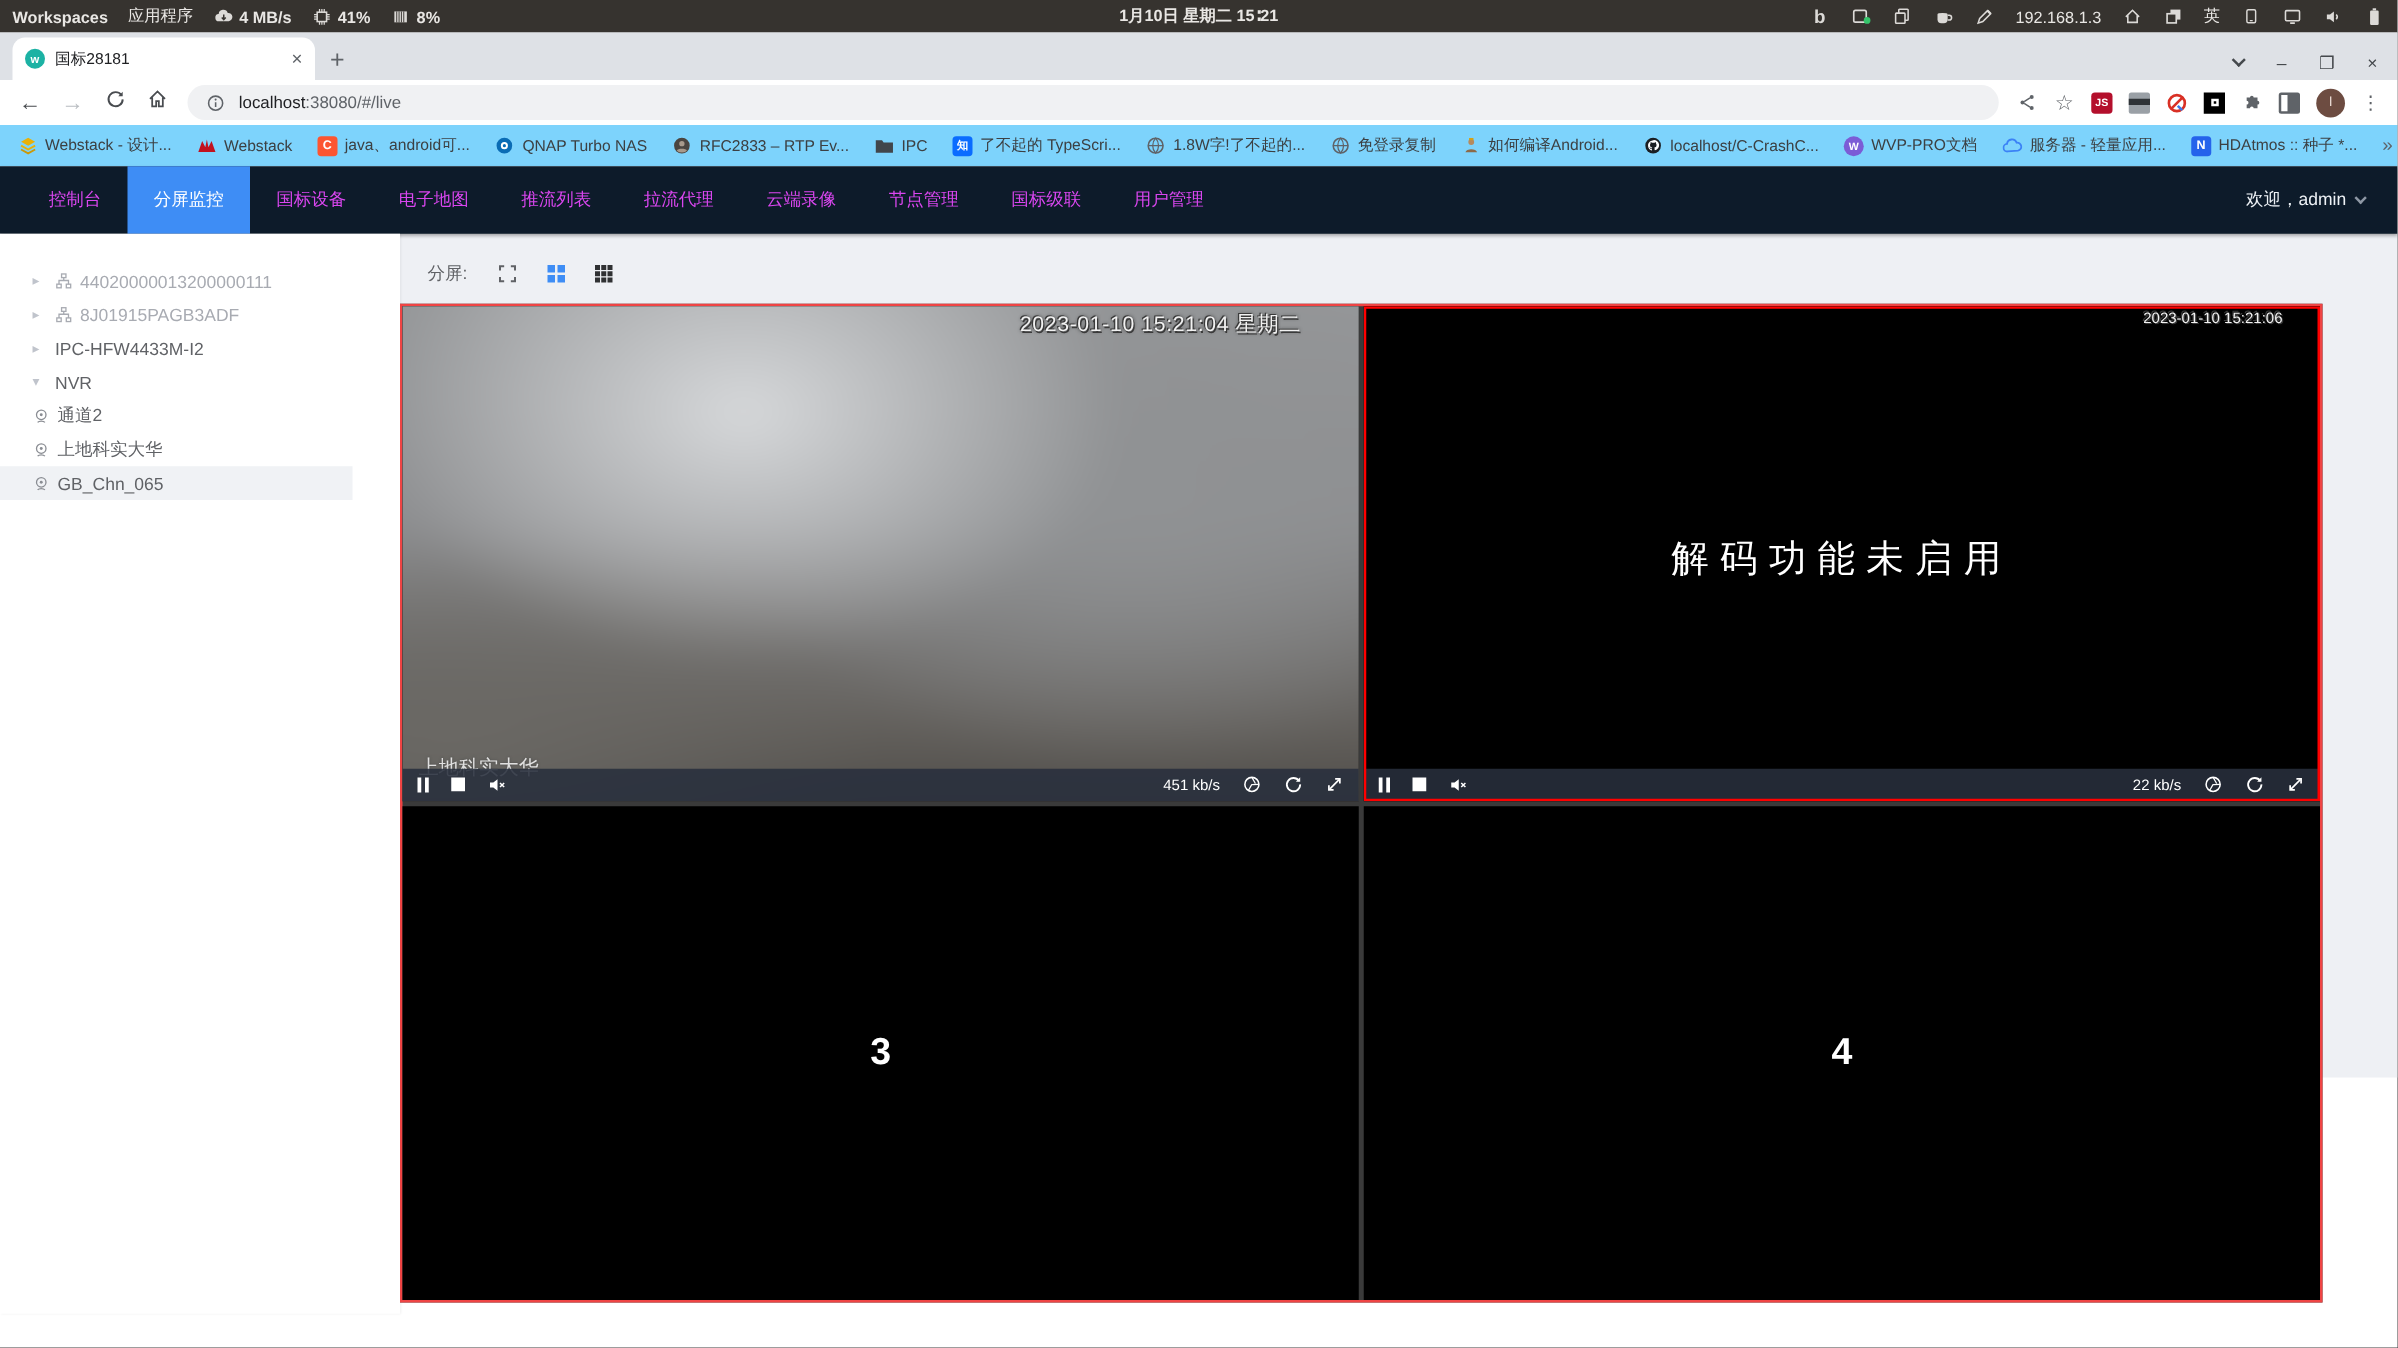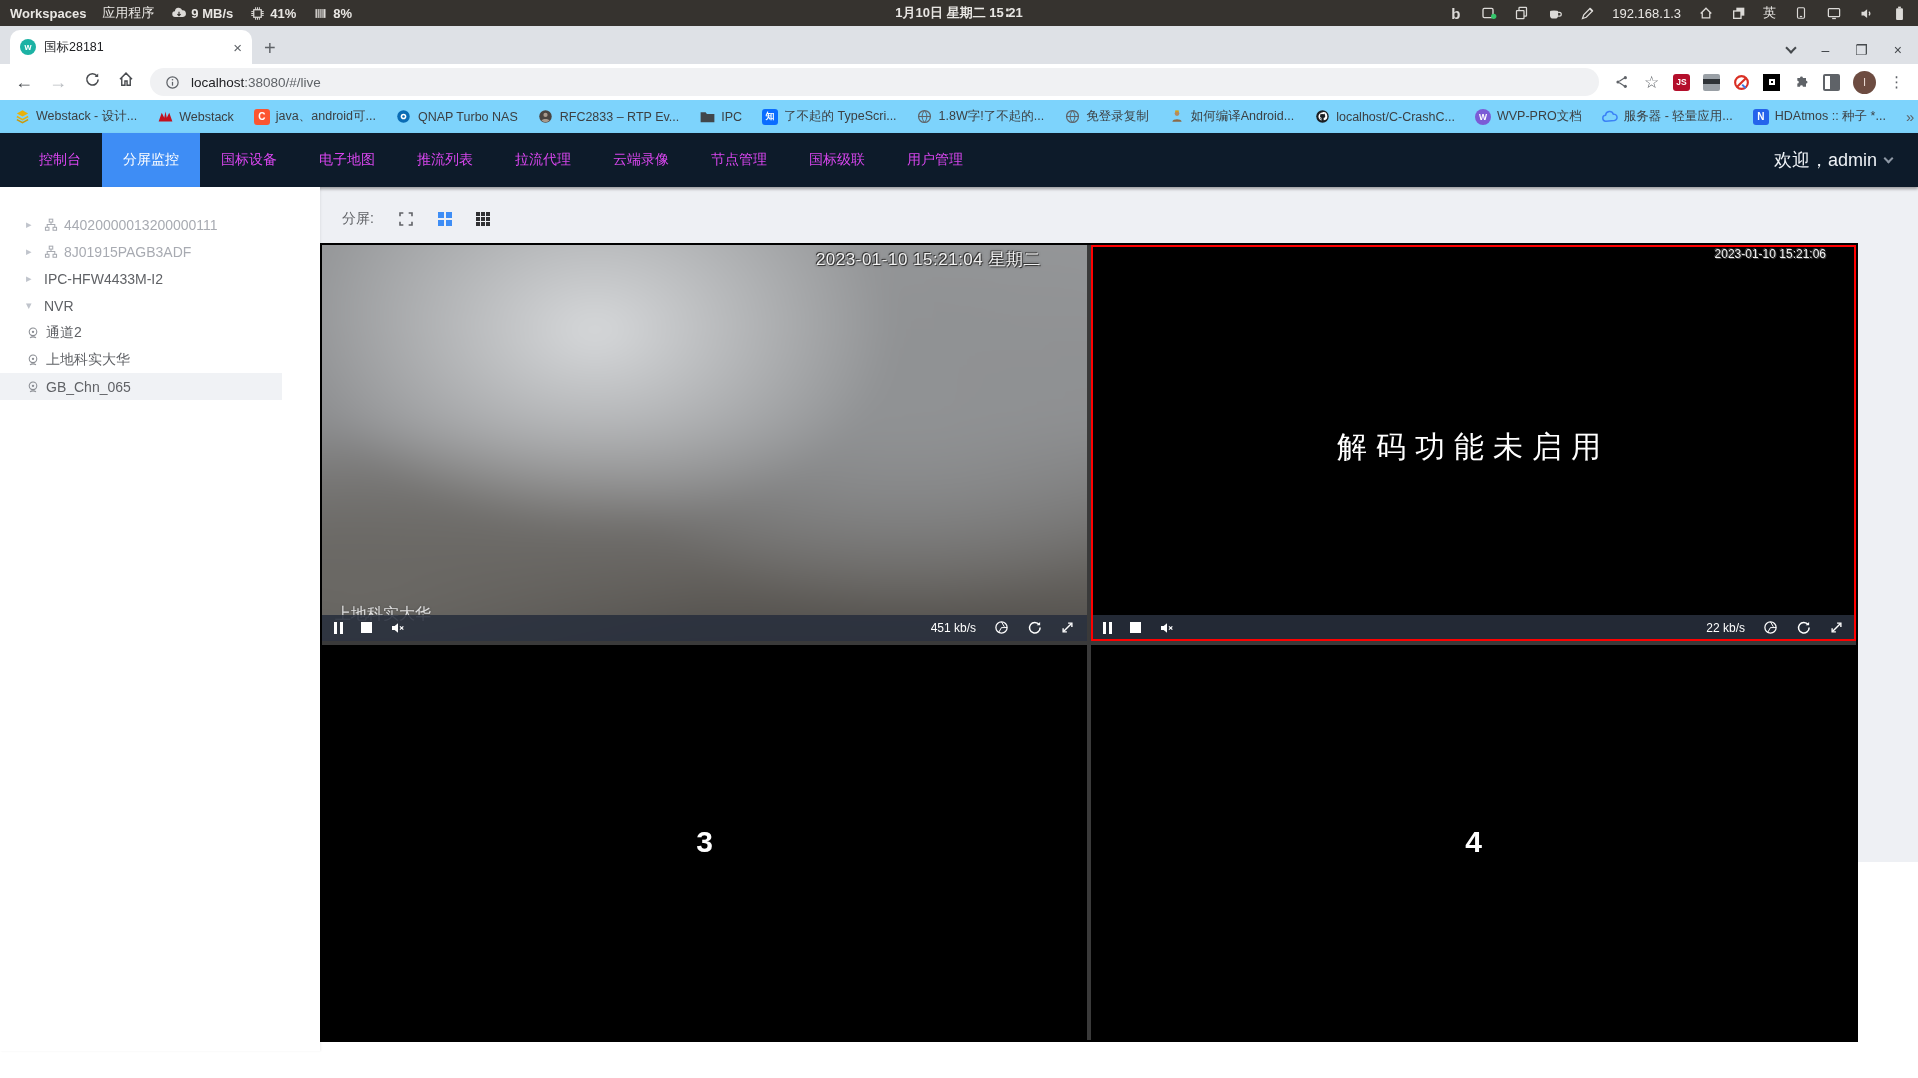--- a/index.html
+++ b/index.html
@@ -66,21 +66,21 @@
          border-radius:3px; font-size:10px; font-weight:bold; color:#fff; flex:none; }
   #bm-overflow { margin-left:auto; color:#5f6368; font-size:15px; padding-right:4px; }
 
   
   #appnav { position:absolute; left:0; top:133px; width:100%; height:54px; background:#0d1b2a;
             display:flex; align-items:stretch; box-shadow:0 2px 3px rgba(0,0,0,.35); }
   .navitem { padding:0 21px; display:flex; align-items:center; font-size:14px; color:#d946ef; }
   .navitem:first-child { margin-left:18px; }
   .navitem.active { background:#3e8df5; color:#fff; }
   #welcome { margin-left:auto; margin-right:26px; display:flex; align-items:center; gap:8px;
-             color:#eef2f6; font-size:18px; }
+             color:#eef2f6; font-size:14px; }
   #welcome .chev { border-color:#8e98a5; width:7px; height:7px; }
 
   
   #sidebar { position:absolute; left:0; top:187px; width:320px; height:864px; background:#fff;
              box-shadow:1px 0 2px rgba(0,0,0,.06); }
   #sidebar-title { text-align:center; padding-top:25px; font-size:15px; color:#333; }
   #tree { margin-top:24px; font-size:14px; color:#606266; }
   .trow { height:27px; display:flex; align-items:center; gap:6px; padding-left:26px; }
   .trow.lvl2 { }
   .trow.muted, .trow.muted .ticon { color:#a8abb2; }
@@ -94,21 +94,21 @@
   #splitbar { position:absolute; left:342px; top:202px; height:34px; display:flex; align-items:center; gap:24px; }
   #split-label { font-size:14px; color:#606266; }
   .tb-ic { display:inline-flex; color:#606266; }
   .g4 { display:grid; grid-template-columns:6px 6px; grid-template-rows:6px 6px; gap:2px; }
   .g4 i { background:#3e8df5; display:block; }
   .g9 { display:grid; grid-template-columns:4px 4px 4px; grid-template-rows:4px 4px 4px; gap:1px; }
   .g9 i { background:#303133; display:block; }
 
   
   #grid { position:absolute; left:320px; top:243px; width:1538px; height:799px;
-          background:#3a3a3a; border:2px solid #000000;
+          background:#3a3a3a; border:2px solid #ef4444;
           display:grid; grid-template-columns:1fr 1fr; grid-template-rows:1fr 1fr; gap:4px; }
   .cell { position:relative; background:#000; overflow:hidden; }
   .feed { position:absolute; inset:-40px;
           background:
             radial-gradient(55% 65% at 38% 28%, #d7d9db 0%, rgba(215,217,219,0) 60%),
             radial-gradient(50% 60% at 72% 42%, #909294 0%, rgba(144,146,148,0) 70%),
             radial-gradient(60% 45% at 12% 78%, #6b6965 0%, rgba(107,105,101,0) 65%),
             linear-gradient(180deg, #97999b 0%, #8d8e90 45%, #615e5a 78%, #3f3d3a 100%);
           filter:blur(14px); transform:scale(1.08); }
   .osd { position:absolute; color:#f2f2f2; text-shadow:1px 1px 0 #3a3a3a, -1px -1px 0 #3a3a3a, 0 0 3px #222; z-index:1; }
@@ -140,21 +140,21 @@
     <div class="grp">
       <span class="bold">Workspaces</span>
       <span>应用程序</span>
       <span class="stat">
         <span class="sico">
           <svg width="16" height="14" viewBox="0 0 24 20">
               <path d="M6.5 16a4.3 4.3 0 0 1-.6-8.6A5.6 5.6 0 0 1 16.8 6 4.6 4.6 0 0 1 18 15.9z" fill="currentColor"></path>
               <path d="M12 8v6M9.6 11.6L12 14l2.4-2.4" stroke="#36332f" stroke-width="1.8" fill="none"></path>
             </svg>
         </span>
-        <span>9 MB/s</span>
+        <span>4 MB/s</span>
       </span>
       <span class="stat">
         <span class="sico">
           <svg width="15" height="15" viewBox="0 0 24 24">
               <rect x="6" y="6" width="12" height="12" fill="none" stroke="currentColor" stroke-width="2"></rect>
               <path d="M9 6V2M12 6V2M15 6V2M9 22v-4M12 22v-4M15 22v-4M6 9H2M6 12H2M6 15H2M22 9h-4M22 12h-4M22 15h-4" stroke="currentColor" stroke-width="1.6"></path>
             </svg>
         </span>
         <span>41%</span>
       </span>

